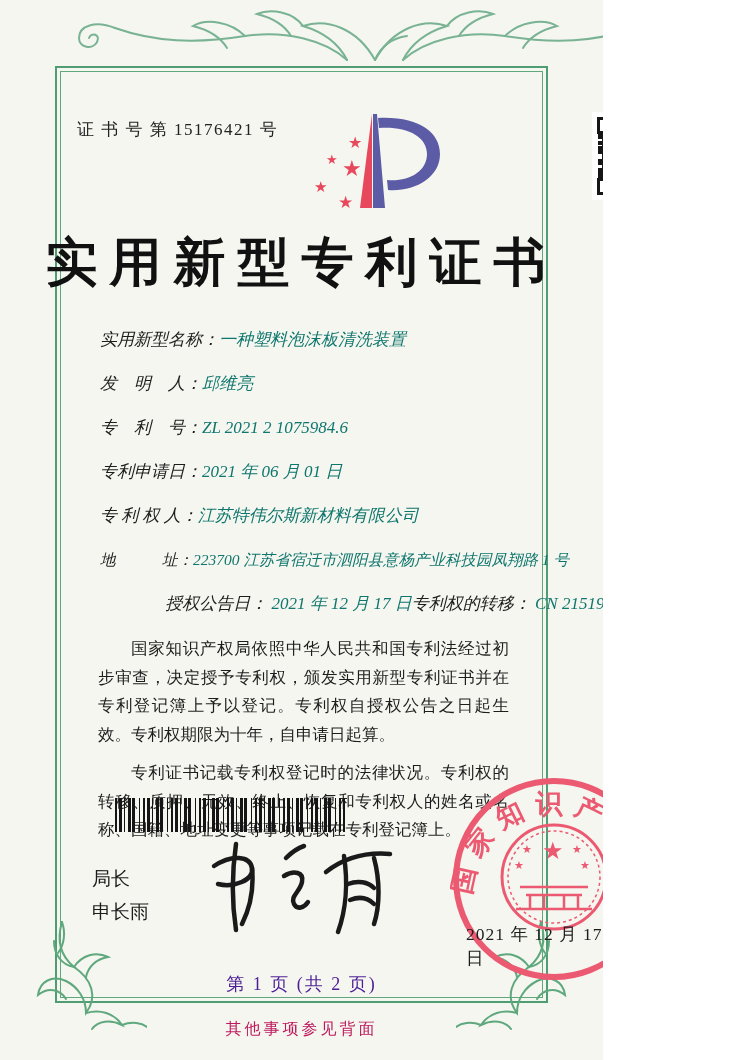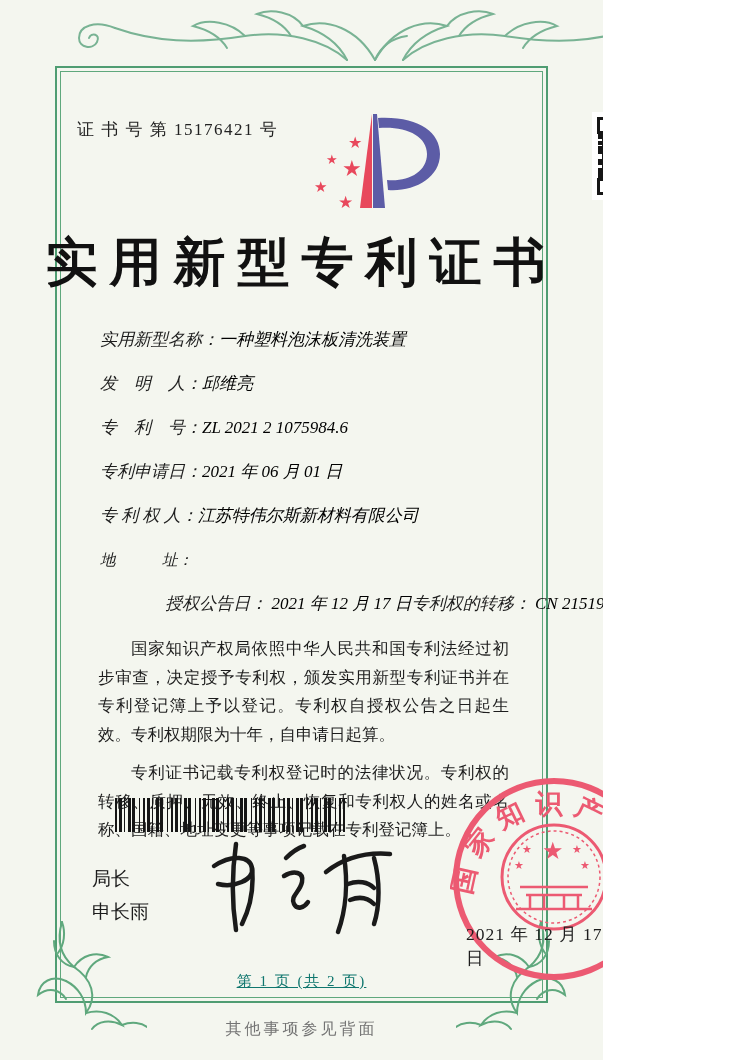--- a/index.html
+++ b/index.html
@@ -48,21 +48,21 @@
   .finder.bl{left:1px;bottom:1px;}
   .doc-title{
     position:absolute;left:0;right:0;top:228px;
     text-align:center;font-size:52px;font-weight:600;
     letter-spacing:12px;color:#111;
   }
   
   .rows{position:absolute;left:100px;top:325px;width:560px;font-style:italic;}
   .row{display:flex;margin-bottom:14px;font-size:17px;line-height:30px;white-space:nowrap;}
   .row .lab{color:#1d1d1d;}
-  .row .val{color:#000000;}
+  .row .val{color:#0f766e;}
   .row.addr{font-size:15.5px;}
   .row.grant{justify-content:flex-end;width:555px;}
   
   .body-text{
     position:absolute;left:88px;right:84px;top:625px;
     font-size:16.5px;line-height:28.5px;text-align:justify;color:#1d1d1d;
   }
   .body-text p{margin:10px;text-indent:2em;}
   
   .barcode{
@@ -82,25 +82,25 @@
   }
   .signature{position:absolute;left:198px;top:832px;width:205px;height:110px;}
   .sr-only{position:absolute;width:1px;height:1px;overflow:hidden;clip:rect(0 0 0 0);}
   .seal{position:absolute;left:450px;top:775px;width:208px;height:208px;}
   .seal-date{
     position:absolute;left:466px;top:922px;
     font-size:17.5px;letter-spacing:1px;color:#1d1d1d;
   }
   .page-info{
     position:absolute;left:0;right:0;top:972px;
-    text-align:center;font-size:15px;color:#0f766e;letter-spacing:2px;text-decoration:underline;
+    text-align:center;font-size:18px;color:#4c1d95;letter-spacing:2px;
   }
   .back-note{
     position:absolute;left:0;right:0;top:1019px;
-    text-align:center;font-size:16px;color:#737373;letter-spacing:3px;
+    text-align:center;font-size:16px;color:#be185d;letter-spacing:3px;
   }
 </style>
 </head>
 <body>
 
 <div class="page">
 
   <div class="ornament top-ornament">
     <svg width="680" height="78" viewBox="0 0 680 78" fill="none" stroke="#79b394" stroke-width="2" stroke-linecap="round">
       <g>
@@ -192,20 +192,21 @@
     <div class="row">
       <span class="lab">专利申请日：</span>
       <span class="val">2021 年 06 月 01 日</span>
     </div>
     <div class="row">
       <span class="lab">专 利 权 人：</span>
       <span class="val">江苏特伟尔斯新材料有限公司</span>
     </div>
     <div class="row addr">
       <span class="lab">地　　　址：</span>
+      <span class="val">223700 江苏省宿迁市泗阳县意杨产业科技园凤翔路 1 号</span>
     </div>
     <div class="row grant">
       <span>
         <span class="lab">授权公告日：</span>
         <span class="val">2021 年 12 月 17 日</span>
       </span>
       <span>
         <span class="lab">专利权的转移：</span>
         <span class="val">CN 215198536 U</span>
       </span>

